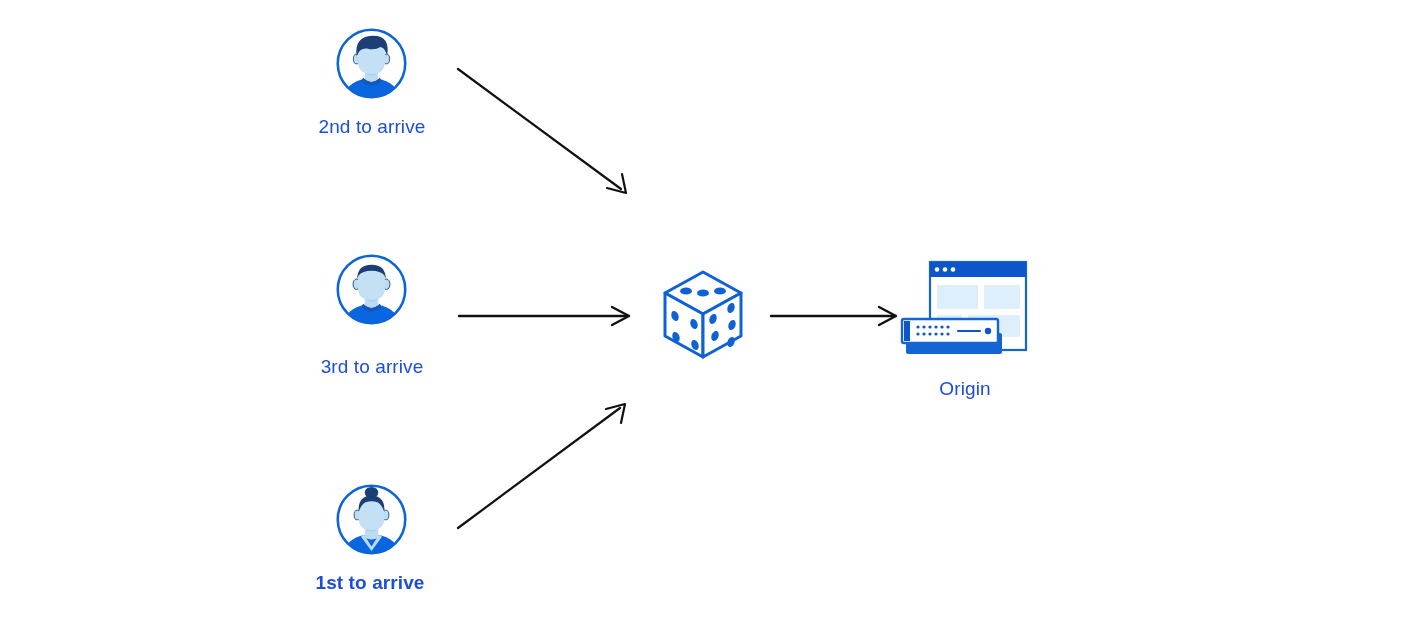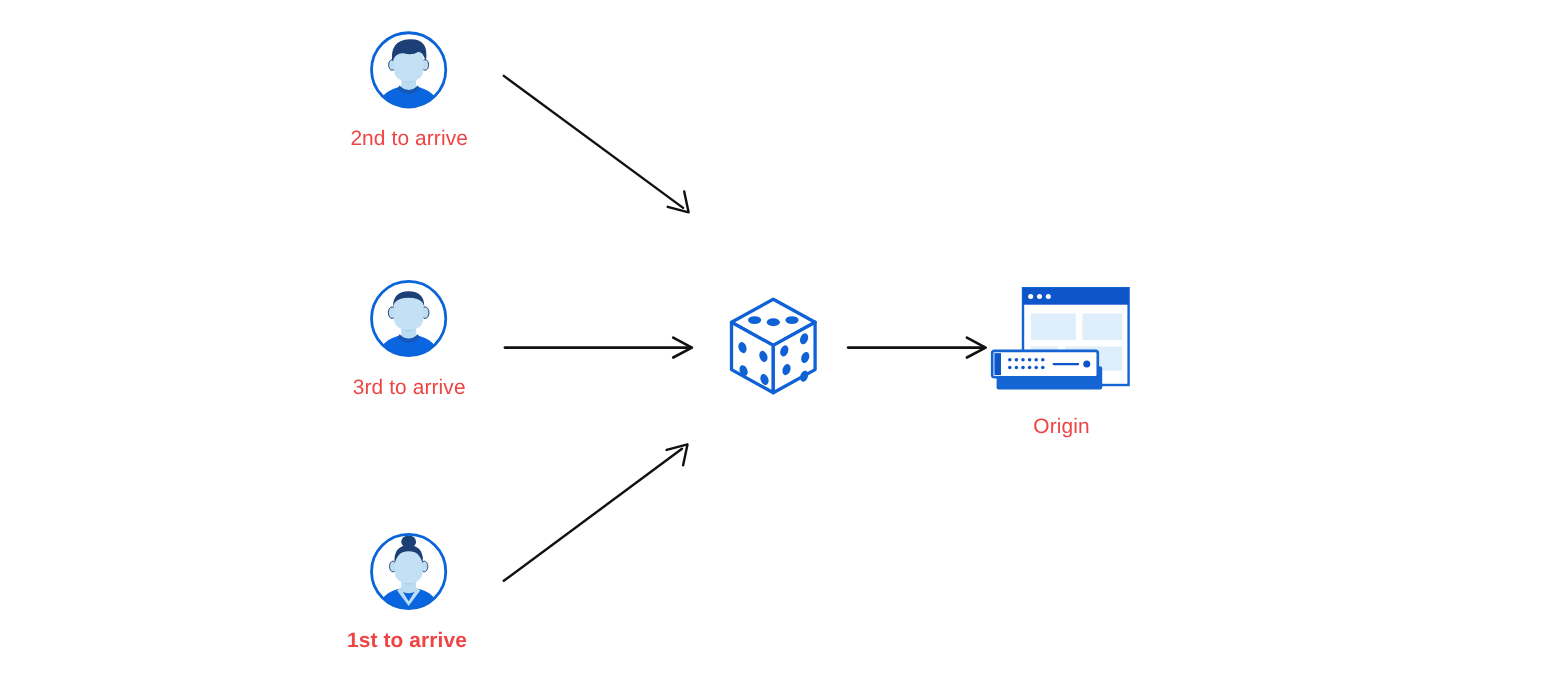--- a/index.html
+++ b/index.html
@@ -21,21 +21,21 @@
   .node {
     position: absolute;
   }
   .icon-wrap {
     position: absolute;
   }
   .node-label {
     position: absolute;
     font-family: "Liberation Sans", sans-serif;
     font-size: 19px;
-    color: #ef4444;
+    color: #1d4ed8;
     white-space: nowrap;
     text-align: center;
     letter-spacing: 0.1px;
   }
   .arrow-layer {
     position: absolute;
     left: 0;
     top: 0;
     width: 1405px;
     height: 633px;
@@ -119,21 +119,21 @@
           <path d="M 39 69 Q 50 80 61 69 L 64 73 Q 50 86 36 73 Z" fill="#1657b8"></path>
           <ellipse cx="30" cy="43" rx="4.6" ry="7" fill="#bcdcf2" stroke="#1c3f75" stroke-width="1.2"></ellipse>
           <ellipse cx="70" cy="43" rx="4.6" ry="7" fill="#bcdcf2" stroke="#1c3f75" stroke-width="1.2"></ellipse>
           <path d="M 32 36 Q 32 20 50 20 Q 68 20 68 36 L 68 48 Q 68 64 50 64 Q 32 64 32 48 Z" fill="#c3e0f4"></path>
 
           <path d="M 31 36 Q 31 17 50 17 Q 69 17 69 36 L 67 31 Q 62 25 50 25 Q 38 25 33 31 Z" fill="#1c3f75"></path>
         </g>
         <circle cx="50" cy="50" r="45" fill="none" stroke="#0b64d8" stroke-width="3.4"></circle>
       </svg>
     </div>
-    <div class="node-label" style="left:-27px; top:90px; width:130px;">3rd to arrive</div>
+    <div class="node-label" style="left:-27px; top:104px; width:130px;">3rd to arrive</div>
   </div>
 
   <div class="node" style="left:334px; top:482px;">
     <div class="icon-wrap" style="left:0; top:0;">
       <svg width="75" height="75" viewBox="0 0 100 100">
         <defs>
           <clipPath id="clipC">
               <circle cx="50" cy="50" r="45"></circle>
             </clipPath>
         </defs>

